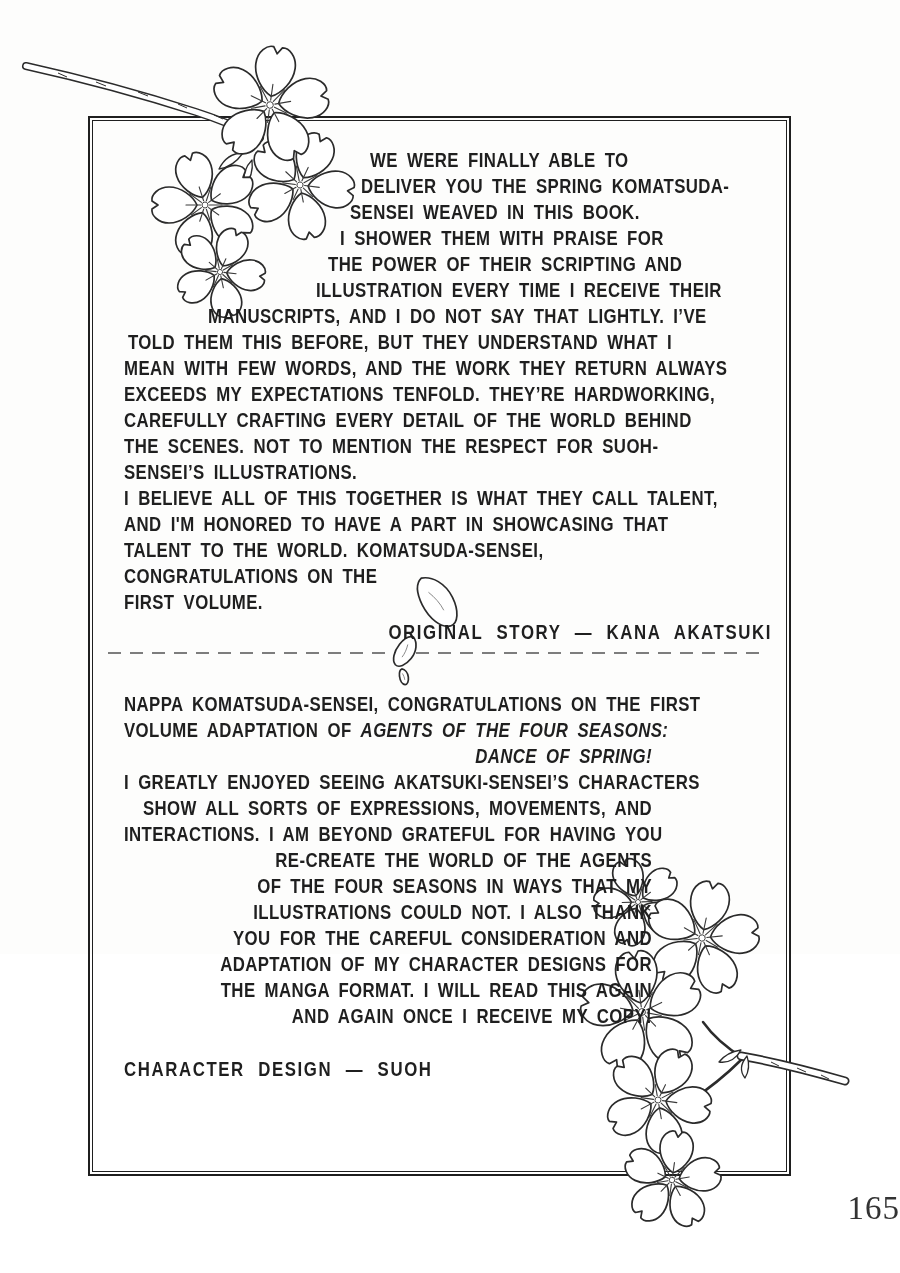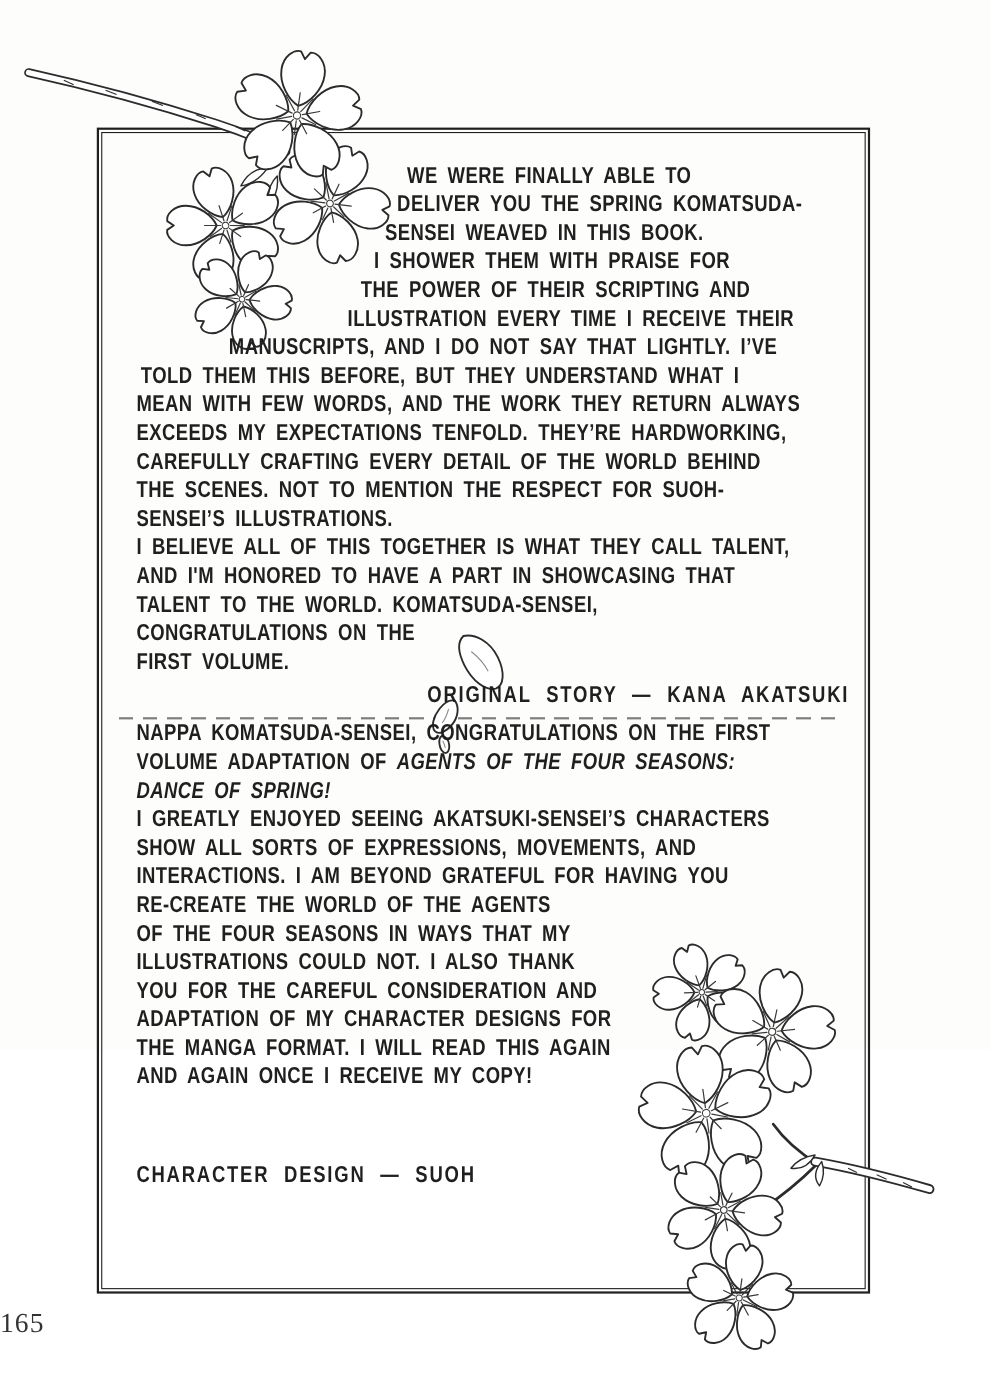--- a/index.html
+++ b/index.html
@@ -27,21 +27,21 @@
   .it{font-style:italic;}
   .para1{left:124px;top:147px;width:660px;}
   .para1 .cline:nth-child(1){margin-left:246px;}
   .para1 .cline:nth-child(2){margin-left:237px;}
   .para1 .cline:nth-child(3){margin-left:226px;}
   .para1 .cline:nth-child(4){margin-left:216px;}
   .para1 .cline:nth-child(5){margin-left:204px;}
   .para1 .cline:nth-child(6){margin-left:192px;}
   .para1 .cline:nth-child(7){margin-left:84px;}
   .para1 .cline:nth-child(8){margin-left:4px;}
-  .para2{left:124px;top:654px;width:660px;}
+  .para2{left:124px;top:691px;width:660px;text-align:right;}
   .attr{
     position:absolute;z-index:3;height:26px;line-height:26px;font-size:21px;font-weight:700;
     letter-spacing:2px;word-spacing:9px;white-space:nowrap;
   }
   .attr1{left:124px;top:619px;width:648px;text-align:right;transform:scaleX(.8);transform-origin:100% 50%;}
   .attr2{left:124px;top:1056px;transform:scaleX(.8);transform-origin:0 50%;}
   
   .divider{
     position:absolute;left:108px;top:652px;width:656px;height:2px;z-index:1;
     background:repeating-linear-gradient(90deg,var(--divider) 0 13px,transparent 13px 22px);
@@ -55,22 +55,22 @@
   .stam{fill:none;stroke:#3a3a3a;stroke-width:1.1;stroke-linecap:round;vector-effect:non-scaling-stroke;}
   .pist{fill:#fff;stroke:#3a3a3a;stroke-width:1;vector-effect:non-scaling-stroke;}
   .br-out{fill:none;stroke:#2b2b2b;stroke-linecap:round;}
   .br-in{fill:none;stroke:#fff;stroke-linecap:round;}
   .hatch{fill:none;stroke:#2b2b2b;stroke-width:1;}
   .stem{fill:none;stroke:#2b2b2b;stroke-width:2.5;stroke-linecap:round;}
   .sepal{fill:#fff;stroke:#2b2b2b;stroke-width:1.3;stroke-linejoin:round;}
   .vein{fill:none;stroke:#8a8a8a;stroke-width:1;vector-effect:non-scaling-stroke;}
   
   .page-number{
-    position:absolute;left:0;top:1190px;width:900px;text-align:left;z-index:3;
-    font-family:"Liberation Serif","DejaVu Serif",serif;font-size:25px;letter-spacing:1px;color:#333;
+    position:absolute;left:0;top:1190px;width:900px;text-align:right;z-index:3;
+    font-family:"Liberation Serif","DejaVu Serif",serif;font-size:33px;letter-spacing:1px;color:#333;
   }
 </style>
 </head>
 <body>
 
 <div class="page">
 
   <div class="frame">
     <div class="frame-inner"></div>
   </div>

